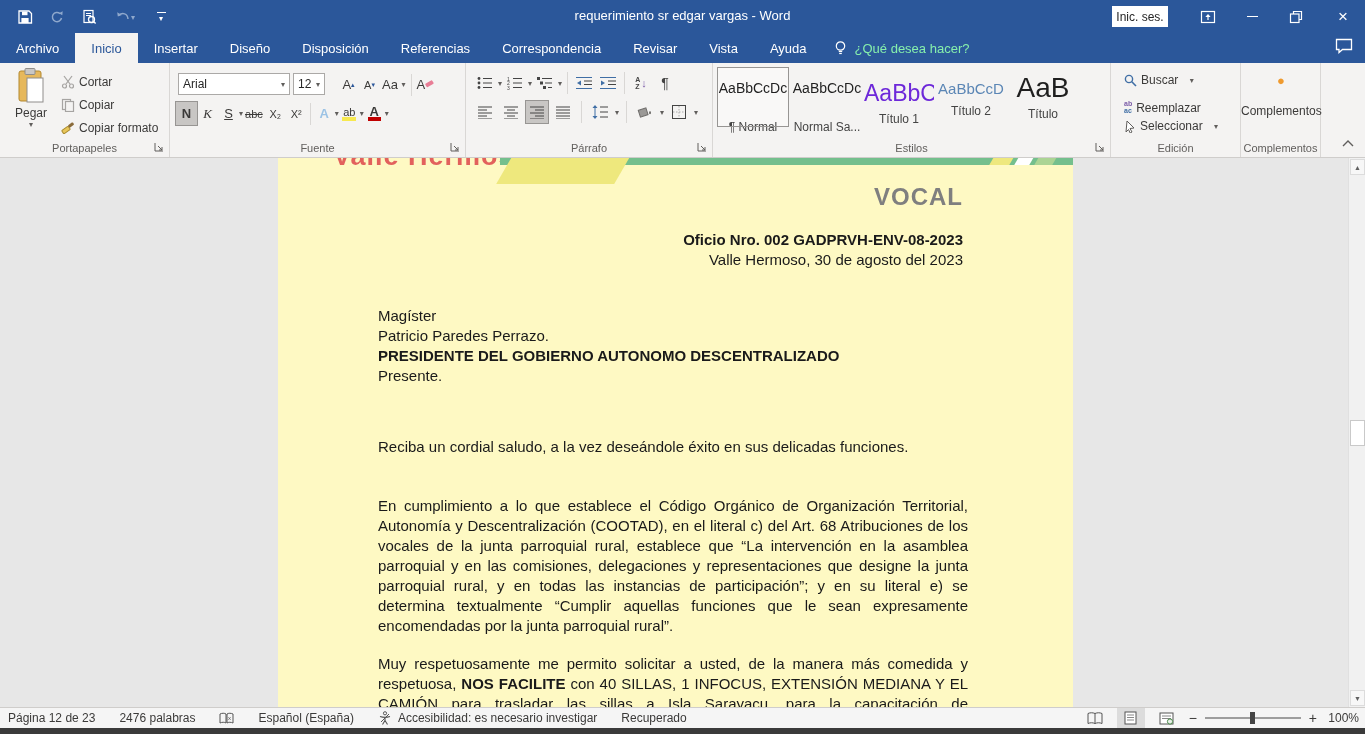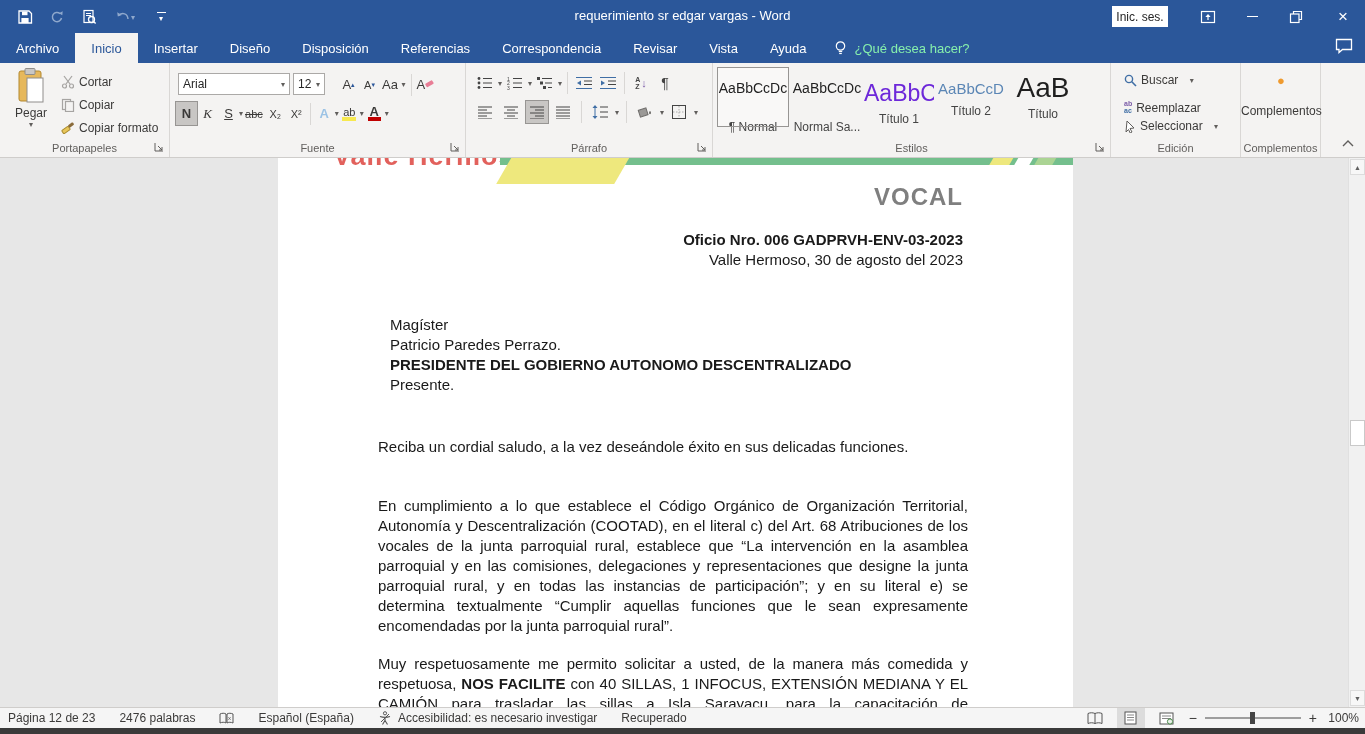--- a/index.html
+++ b/index.html
@@ -38,21 +38,21 @@
 
   
   .stylecard { position:absolute; top:5px; width:70px; height:58px; text-align:center; padding-top:12px; }
   .stylecard.sel { background:#f9f8f7; outline:1px solid #979593; }
   .stylecard .prev { font-size:14px; color:#1f1f1f; white-space:nowrap; overflow:hidden; }
   .stylecard .nm { font-size:12px; color:#444; margin-top:24px; white-space:nowrap; overflow:hidden; }
   svg { display:block; }
 
   
   .canvas { position:absolute; left:0; top:158px; width:1348px; height:549px; background:#e7e7e7; }
-  .page { position:absolute; left:278px; top:0; width:795px; height:549px; background:#ffffff; overflow:hidden; }
+  .page { position:absolute; left:278px; top:0; width:795px; height:549px; background:#fef9c3; overflow:hidden; }
   .docfont { font-size:15px; line-height:20px; color:#1a1a1a; }
   .just { text-align:justify;margin-top:13px; }
   .band { position:absolute; left:222px; top:-6px; width:573px; height:13px; }
   .logo-text { position:absolute; left:55px; top:-17px; font-size:27px; font-weight:bold; letter-spacing:1px; white-space:nowrap; }
   .vocal { position:absolute; right:110px; top:25px; font-size:24px; font-weight:bold; letter-spacing:1px; }
   .oficio { position:absolute; right:110px; top:72px; font-size:15px; font-weight:bold; }
   .dateline { position:absolute; right:110px; top:92px; font-size:15px; }
 
   
   .vscroll { position:absolute; left:1348px; top:158px; width:17px; height:549px; background:#f1f1f1; border-left:1px solid #e0e0e0; }
@@ -487,24 +487,24 @@
 
     <div class="logo-text" style="color: rgb(226, 97, 92);">Valle Hermoso</div>
     <div class="band" style="background: rgb(116, 191, 141);"></div>
     <div class="abs" style="left: 228px; top: -8px; width: 118px; height: 34px; transform: skewX(-30deg); background: rgb(238, 232, 125);"></div>
     <div class="abs" style="left: 715px; top: -6px; width: 20px; height: 13px; transform: skewX(-30deg); background: rgb(238, 232, 125);"></div>
     <div class="abs" style="left:740px; top:-6px; width:15px; height:13px; transform:skewX(-30deg); background:#fff;"></div>
     <div class="abs" style="left: 760px; top: -6px; width: 18px; height: 13px; transform: skewX(-30deg); background: rgb(171, 212, 148);"></div>
 
     <div class="vocal" style="color: rgb(127, 127, 127);">VOCAL</div>
 
-    <div class="oficio docfont">Oficio Nro. 006 GADPRVH-ENV-03-2023</div>
+    <div class="oficio docfont">Oficio Nro. 002 GADPRVH-ENV-08-2023</div>
     <div class="dateline docfont">Valle Hermoso, 30 de agosto del 2023</div>
 
-    <div class="abs docfont" style="left:112px; top:148px; width:590px;margin-top:9px;">
+    <div class="abs docfont" style="left:100px; top:148px; width:590px;">
       <div>Magíster</div>
       <div>Patricio Paredes Perrazo.</div>
       <div style="font-weight:bold;">PRESIDENTE DEL GOBIERNO AUTONOMO DESCENTRALIZADO</div>
       <div>Presente.</div>
     </div>
 
     <div class="abs docfont just" style="left:100px; top:266px; width:590px;">Reciba un cordial saludo, a la vez deseándole éxito en sus delicadas funciones.</div>
 
     <div class="abs docfont just" style="left:100px; top:325px; width:590px;">En cumplimiento a lo que establece el Código Orgánico de Organización Territorial, Autonomía y Descentralización (COOTAD), en el literal c) del Art. 68 Atribuciones de los vocales de la junta parroquial rural, establece que “La intervención en la asamblea parroquial y en las comisiones, delegaciones y representaciones que designe la junta parroquial rural, y en todas las instancias de participación”; y en su literal e) se determina textualmente “Cumplir aquellas funciones que le sean expresamente encomendadas por la junta parroquial rural”.</div>
 

